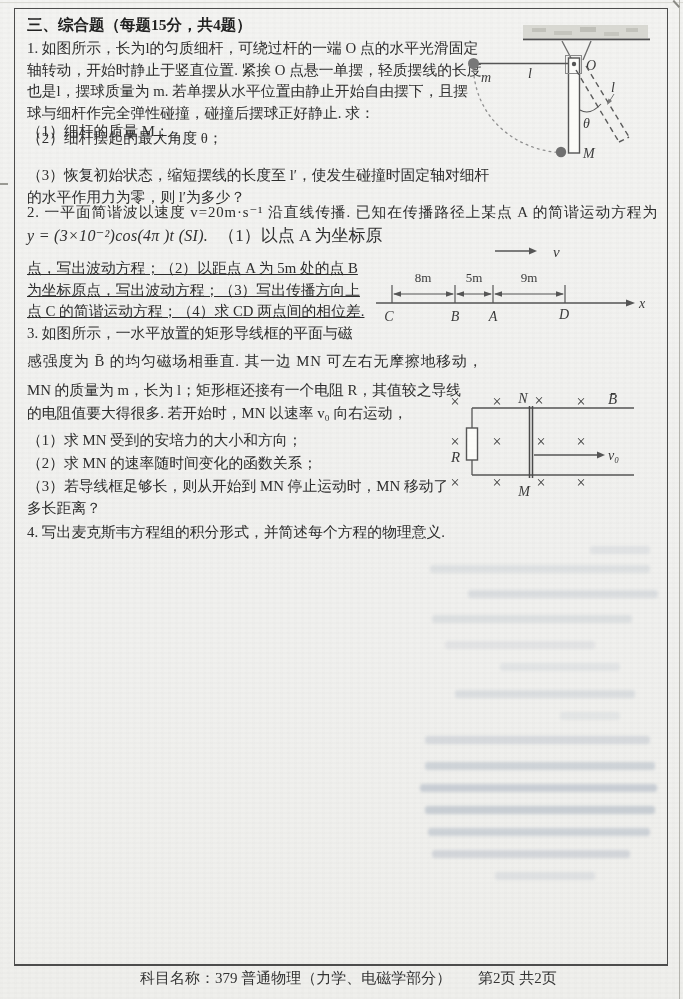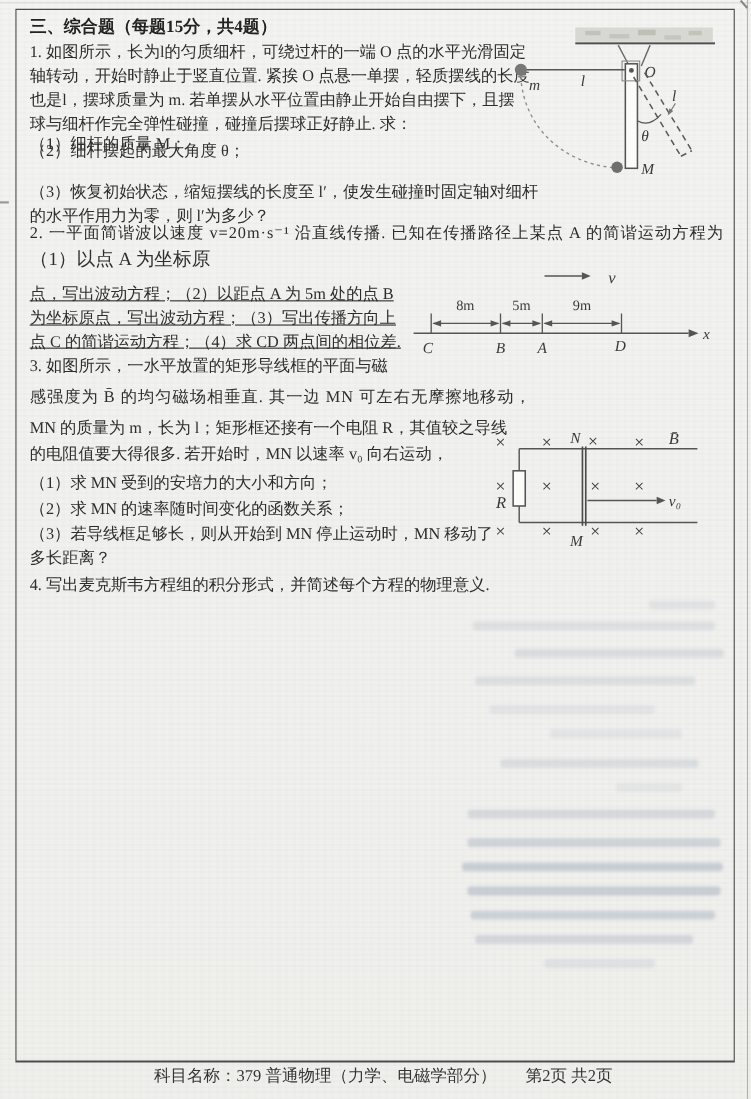--- a/index.html
+++ b/index.html
@@ -71,20 +71,21 @@
 轴转动，开始时静止于竖直位置. 紧挨 O 点悬一单摆，轻质摆线的长度
 也是l，摆球质量为 m. 若单摆从水平位置由静止开始自由摆下，且摆
 球与细杆作完全弹性碰撞，碰撞后摆球正好静止. 求：</div>
 <div class="txt nw" style="left:27px;top:121px;">（1）细杆的质量 M；</div>
 <div class="txt nw" style="left:27px;top:128px;">（2）细杆摆起的最大角度 θ；</div>
 <div class="txt ml" style="left:27px;top:165px;width:505px;">（3）恢复初始状态，缩短摆线的长度至 l′，使发生碰撞时固定轴对细杆
 的水平作用力为零，则 l′为多少？</div>
 
 <div class="txt nw wide" style="left:27px;top:202px;">2. 一平面简谐波以速度 v=20m·s⁻¹ 沿直线传播. 已知在传播路径上某点 A 的简谐运动方程为</div>
 <div class="formula-row">
+  <span class="formula">y = (3×10⁻²)cos(4π )t (SI).</span>
   <span class="after-formula">（1）以点 A 为坐标原</span>
 </div>
 <div class="txt ml" style="left:27px;top:258px;width:430px;text-decoration:underline;">点，写出波动方程；（2）以距点 A 为 5m 处的点 B
 为坐标原点，写出波动方程；（3）写出传播方向上
 点 C 的简谐运动方程；（4）求 CD 两点间的相位差.</div>
 
 <div class="txt nw" style="left:27px;top:323px;">3. 如图所示，一水平放置的矩形导线框的平面与磁</div>
 <div class="txt nw wide" style="left:27px;top:351px;">感强度为 B̄ 的均匀磁场相垂直. 其一边 MN 可左右无摩擦地移动，</div>
 <div class="txt ml" style="left:27px;top:379px;width:442px;line-height:23px;">MN 的质量为 m，长为 l；矩形框还接有一个电阻 R，其值较之导线
 的电阻值要大得很多. 若开始时，MN 以速率 v₀ 向右运动，</div>

